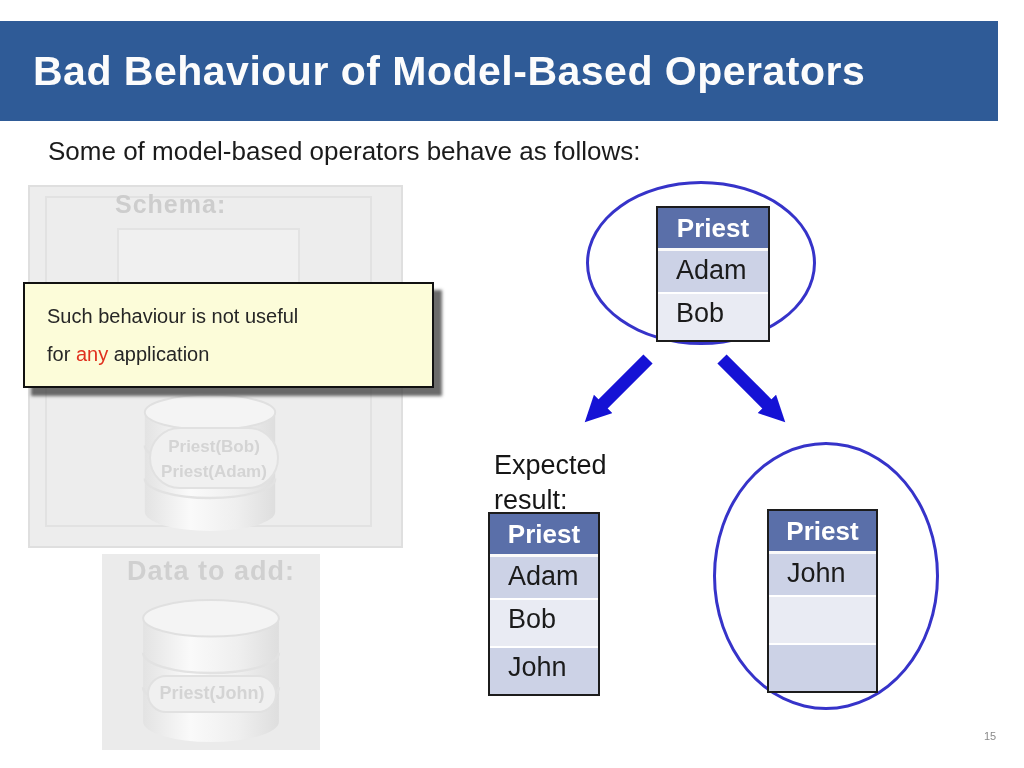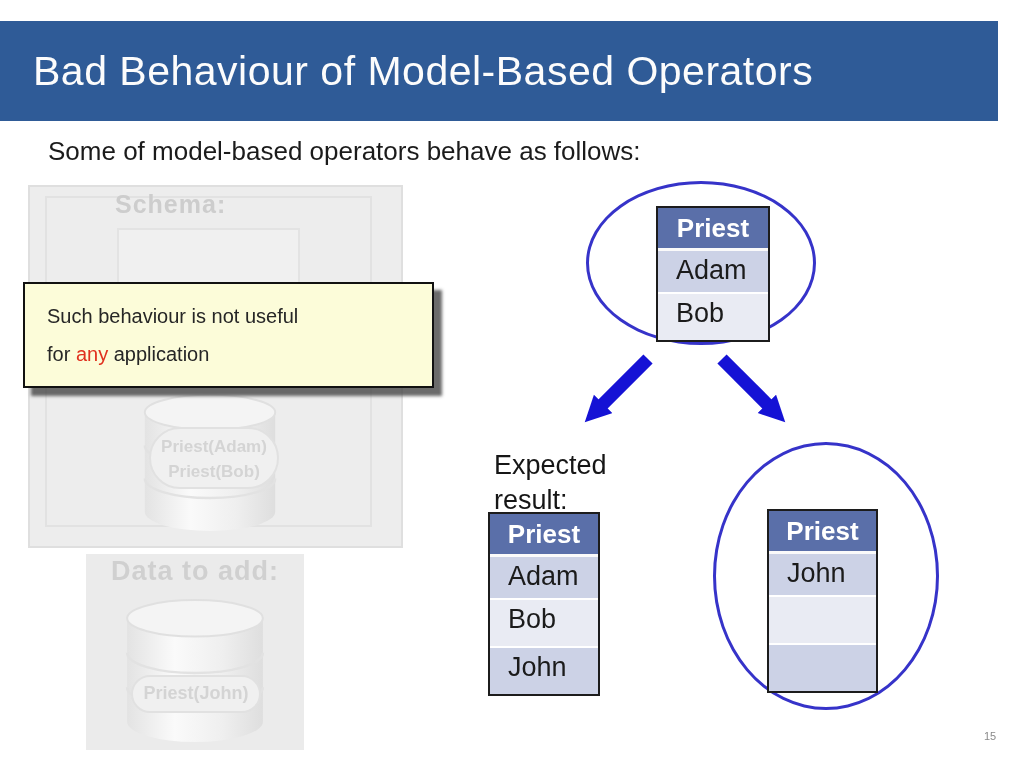--- a/index.html
+++ b/index.html
@@ -2,40 +2,40 @@
 <html><head>
 <meta charset="utf-8">
 <style>
   html,body { margin:0; padding:0; background:#ffffff; }
   .stage { position:relative; width:1024px; height:768px; background:#ffffff; overflow:hidden;
            font-family:"Liberation Sans", sans-serif; }
 
   
   .titlebar { position:absolute; left:0; top:21px; width:998px; height:100px;
               background:#2F5B97; display:flex; align-items:center; }
-  .titlebar h1 { margin:0 0 0 33px; font-size:41px; font-weight:400; color:#FCFCFC;
+  .titlebar h1 { margin:0 0 0 33px; font-size:41px; font-weight:700; color:#FCFCFC;
                  letter-spacing:0.5px; white-space:nowrap; }
 
   .intro { position:absolute; left:40px; top:136px; font-size:26px; color:#1b1b1b;margin-left:8px; }
 
   
   .schema-panel { position:absolute; left:28px; top:185px; width:375px; height:363px;
                   background:#EDEDED; border:2px solid #DFDFDF; box-sizing:border-box; }
   .schema-inner { position:absolute; left:15px; top:9px; width:327px; height:331px;
                   border:2px solid #E2E2E2; box-sizing:border-box; }
   .schema-label { position:absolute; left:85px; top:3px; font-size:25px; font-weight:bold;
                   color:#CDCDCD; letter-spacing:1px; }
   .placeholder-box { position:absolute; left:87px; top:41px; width:183px; height:117px;
                      background:#F0F0F0; border:2px solid #E3E3E3; box-sizing:border-box; }
   .cyl { position:absolute; }
   .pill { position:absolute; box-sizing:border-box; border:2px solid #E1E1E1; background:#F0F0F0;
           border-radius:32px; text-align:center; font-weight:bold; color:#D4D4D4; }
   .pill-schema { left:119px; top:240px; width:130px; height:62px; font-size:17px;
                  line-height:25px; padding-top:5px; }
-  .data-panel { position:absolute; left:86px; top:554px; width:218px; height:196px;
+  .data-panel { position:absolute; left:102px; top:554px; width:218px; height:196px;
                 background:#EBEBEB; }
   .data-label { position:absolute; left:0; top:2px; width:100%; text-align:center;
                 font-size:27px; font-weight:bold; color:#D0D0D0; letter-spacing:1px; }
   .pill-data { left:45px; top:121px; width:130px; height:38px; font-size:18px; line-height:33px; }
 
   
   .callout { position:absolute; left:23px; top:282px; width:411px; min-height:106px;
              box-sizing:border-box; background:#FCFCD9; border:2px solid #111111;
              box-shadow:8px 8px 3px rgba(70,70,70,0.8); z-index:6;
              padding:13px 6px 13px 22px; font-size:20px; line-height:38px; color:#262626; }
@@ -96,22 +96,22 @@
     <div class="schema-inner"></div>
     <div class="schema-label">Schema:</div>
     <div class="placeholder-box"></div>
     <svg class="cyl" style="left:107px; top:200px;" width="146" height="150" viewBox="0 0 150 150">
       <path d="M8 24 v102 a67 20 0 0 0 134 0 V24" fill="url(#cylg)"></path>
       <ellipse cx="75" cy="24" rx="67" ry="18" fill="#f4f4f4" stroke="#e0e0e0" stroke-width="2"></ellipse>
       <path d="M8 58 a67 20 0 0 0 134 0" fill="none" stroke="#e2e2e2" stroke-width="2.5"></path>
       <path d="M8 92 a67 20 0 0 0 134 0" fill="none" stroke="#e2e2e2" stroke-width="2.5"></path>
     </svg>
     <div class="pill pill-schema">
+      <div>Priest(Bob)</div>
       <div>Priest(Adam)</div>
-      <div>Priest(Bob)</div>
     </div>
   </div>
 
   <div class="data-panel">
     <div class="data-label">Data to add:</div>
     <svg class="cyl" style="left:33px; top:40px;" width="152" height="152" viewBox="0 0 150 150">
       <path d="M8 24 v102 a67 20 0 0 0 134 0 V24" fill="url(#cylg)"></path>
       <ellipse cx="75" cy="24" rx="67" ry="18" fill="#f4f4f4" stroke="#e0e0e0" stroke-width="2"></ellipse>
       <path d="M8 58 a67 20 0 0 0 134 0" fill="none" stroke="#e2e2e2" stroke-width="2.5"></path>
       <path d="M8 92 a67 20 0 0 0 134 0" fill="none" stroke="#e2e2e2" stroke-width="2.5"></path>

